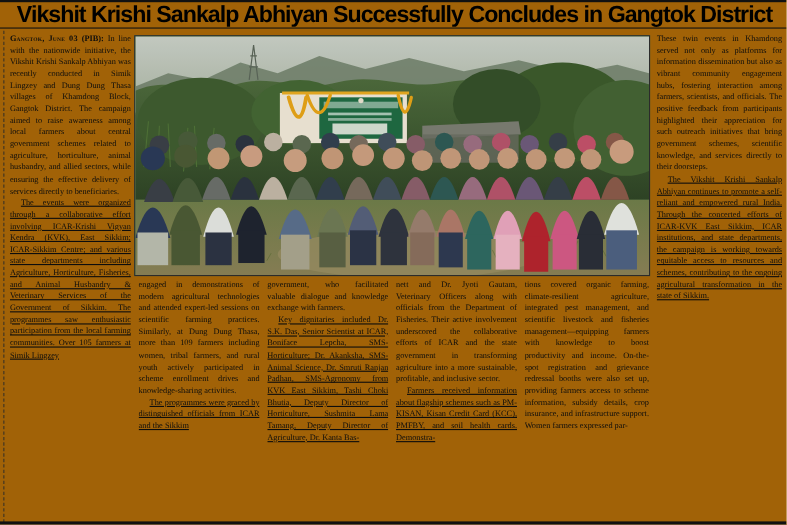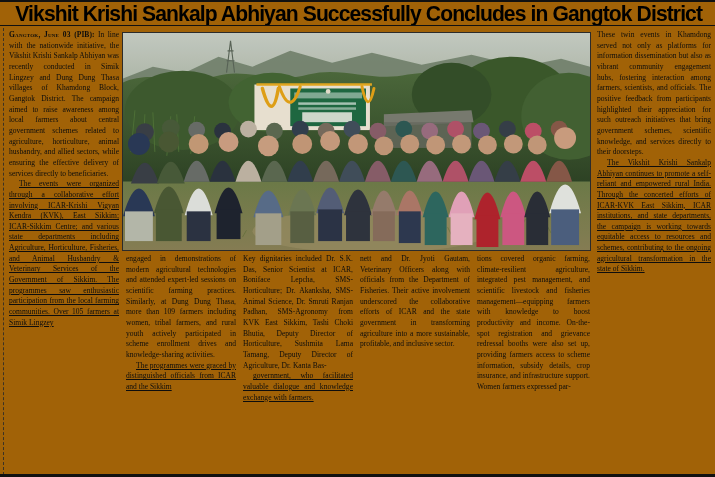--- a/index.html
+++ b/index.html
@@ -370,26 +370,27 @@
       <p><span class="dateline">Gangtok,</span> <span class="dateline">June 03</span> <span class="lead-src">(PIB):</span> <span>In line with the nationwide initiative, the Vikshit Krishi Sankalp Abhiyan was recently conducted in Simik Lingzey and Dung Dung Thasa villages of Khamdong Block, Gangtok District. The campaign aimed to raise awareness among local farmers about central government schemes related to agriculture, horticulture, animal husbandry, and allied sectors, while ensuring the effective delivery of services directly to beneficiaries.</span></p>
       <p>The events were organized through a collaborative effort involving ICAR-Krishi Vigyan Kendra (KVK), East Sikkim; ICAR-Sikkim Centre; and various state departments including Agriculture, Horticulture, Fisheries, and Animal Husbandry &amp; Veterinary Services of the Government of Sikkim. The programmes saw enthusiastic participation from the local farming communities. Over 105 farmers at Simik Lingzey</p>
     </div>
 
     <div class="col c2 below-photo">
       <p>engaged in demonstrations of modern agricultural technologies and attended expert-led sessions on scientific farming practices. Similarly, at Dung Dung Thasa, more than 109 farmers including women, tribal farmers, and rural youth actively participated in scheme enrollment drives and knowledge-sharing activities.</p>
       <p>The programmes were graced by distinguished officials from ICAR and the Sikkim</p>
     </div>
 
     <div class="col c3 below-photo">
+      <p>government, who facilitated valuable dialogue and knowledge exchange with farmers.</p>
       <p>Key dignitaries included Dr. S.K. Das, Senior Scientist at ICAR, Boniface Lepcha, SMS-Horticulture; Dr. Akanksha, SMS-Animal Science, Dr. Smruti Ranjan Padhan, SMS-Agronomy from KVK East Sikkim, Tashi Choki Bhutia, Deputy Director of Horticulture, Sushmita Lama Tamang, Deputy Director of Agriculture, Dr. Kanta Bas-</p>
-      <p>government, who facilitated valuable dialogue and knowledge exchange with farmers.</p>
     </div>
 
     <div class="col c4 below-photo">
       <p>nett and Dr. Jyoti Gautam, Veterinary Officers along with officials from the Department of Fisheries. Their active involvement underscored the collaborative efforts of ICAR and the state government in transforming agriculture into a more sustainable, profitable, and inclusive sector.</p>
+      <p>Farmers received information about flagship schemes such as PM-KISAN, Kisan Credit Card (KCC), PMFBY, and soil health cards. Demonstra-</p>
     </div>
 
     <div class="col c5 below-photo">
       <p>tions covered organic farming, climate-resilient agriculture, integrated pest management, and scientific livestock and fisheries management—equipping farmers with knowledge to boost productivity and income. On-the-spot registration and grievance redressal booths were also set up, providing farmers access to scheme information, subsidy details, crop insurance, and infrastructure support. Women farmers expressed par-</p>
     </div>
 
     <div class="col c6">
       <p>These twin events in Khamdong served not only as platforms for information dissemination but also as vibrant community engagement hubs, fostering interaction among farmers, scientists, and officials. The positive feedback from participants highlighted their appreciation for such outreach initiatives that bring government schemes, scientific knowledge, and services directly to their doorsteps.</p>
       <p>The Vikshit Krishi Sankalp Abhiyan continues to promote a self-reliant and empowered rural India. Through the concerted efforts of ICAR-KVK East Sikkim, ICAR institutions, and state departments, the campaign is working towards equitable access to resources and schemes, contributing to the ongoing agricultural transformation in the state of Sikkim.</p>
     </div>

